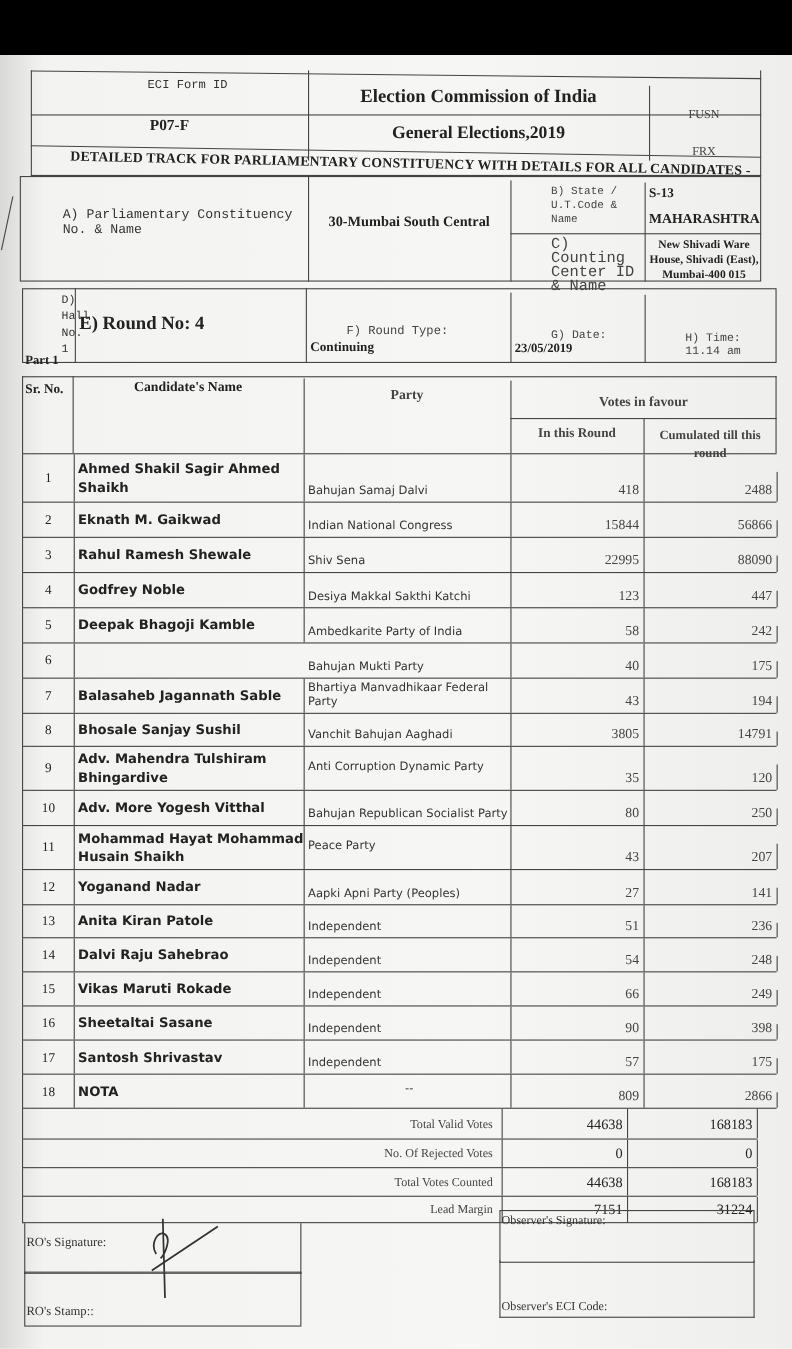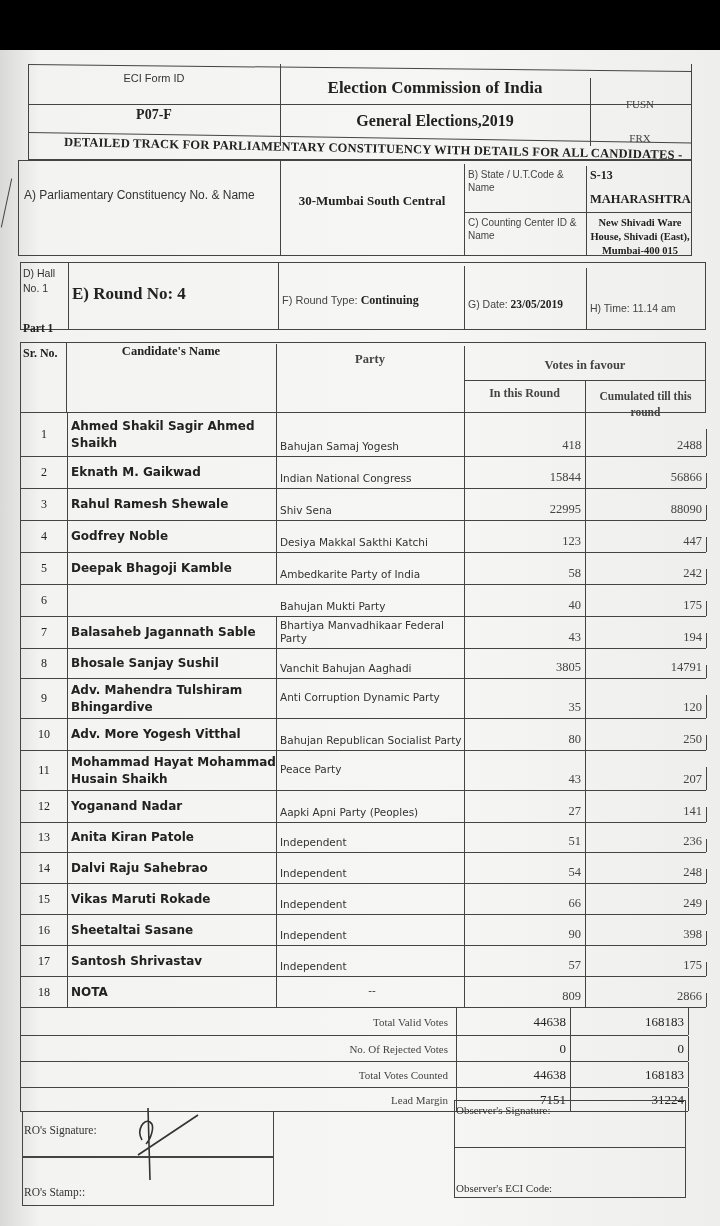--- a/index.html
+++ b/index.html
@@ -10,21 +10,21 @@
   }
   .topbar { position:absolute; left:0; top:0; width:720px; height:50px; background:#000; }
   .page {
     position:absolute; left:0; top:50px; width:720px; height:1176px;
     background:linear-gradient(90deg,#d9d9d7 0px,#f3f3f1 40px,#f6f6f4 60%,#eeeeec 100%);
   }
   .b { border:1px solid #444; box-sizing:border-box; position:absolute; }
   .cell { position:absolute; box-sizing:border-box; }
   .hl { position:absolute; height:0; border-top:1px solid #444; }
   .vl { position:absolute; width:0; border-left:1px solid #444; }
-  .sans { font-family:Liberation Sans, sans-serif; }
+  .sans { font-family:Liberation Mono, monospace;padding-left:33px; }
   .bold { font-weight:bold; }
   .small { font-size:11px; }
   .center { text-align:center; }
 
   
   .row { position:absolute; left:20px; width:686px; box-sizing:border-box; border-bottom:1px solid #444; }
   .row .sr { position:absolute; left:0; width:46px; top:0; bottom:0; display:flex; align-items:center; justify-content:center; font-size:12px; border-right:1px solid #444; }
   .row .nm { position:absolute; left:46px; width:210px; top:0; bottom:0; display:flex; align-items:center; padding-left:4px; box-sizing:border-box; font-family:"DejaVu Sans", sans-serif; font-weight:bold; font-size:12px; line-height:17px; border-right:1px solid #444; }
   .row .pt { position:absolute; left:256px; width:188px; top:0; bottom:0; display:flex; align-items:flex-end; padding:0 0 3px 3px; box-sizing:border-box; font-family:"DejaVu Sans", sans-serif; font-size:10.5px; line-height:13px; color:#333; border-right:1px solid #444; }
   .row .pt.center { justify-content:center; align-items:center; }
@@ -61,21 +61,21 @@
   <div class="vl" style="left:280px;top:110px;height:96px;"></div>
   <div class="vl" style="left:464px;top:114px;height:92px;"></div>
   <div class="vl" style="left:586px;top:116px;height:90px;"></div>
   <div class="hl" style="left:464px;top:162px;width:228px;"></div>
 
   <div class="cell sans" style="left:24px;top:138px;width:250px;font-size:12px;color:#333;">A) Parliamentary Constituency No. &amp; Name</div>
   <div class="cell bold center" style="left:280px;top:143px;width:184px;font-size:13px;">30-Mumbai South Central</div>
   <div class="cell sans" style="left:468px;top:118px;width:116px;font-size:10px;color:#444;line-height:13px;">B) State / U.T.Code &amp; Name</div>
   <div class="cell bold" style="left:590px;top:118px;width:100px;font-size:12px;">S-13</div>
   <div class="cell bold" style="left:590px;top:142px;width:104px;font-size:12.5px;">MAHARASHTRA</div>
-  <div class="cell sans" style="left:468px;top:166px;width:116px;font-size:10px;color:#444;line-height:13px;">C) Counting Center ID &amp; Name</div>
+  <div class="cell sans" style="left:468px;top:166px;width:116px;font-size:14px;color:#444;line-height:13px;">C) Counting Center ID &amp; Name</div>
   <div class="cell bold center" style="left:588px;top:166px;width:104px;font-size:10.5px;line-height:14px;">New Shivadi Ware House, Shivadi (East), Mumbai-400 015</div>
 
   <div class="b" style="left:20px;top:212px;width:686px;height:68px;"></div>
   <div class="vl" style="left:68px;top:212px;height:68px;"></div>
   <div class="vl" style="left:278px;top:212px;height:68px;"></div>
   <div class="vl" style="left:464px;top:216px;height:64px;"></div>
   <div class="vl" style="left:586px;top:218px;height:62px;"></div>
 
   <div class="cell sans" style="left:23px;top:216px;width:44px;font-size:10.5px;line-height:15px;color:#333;">D) Hall No. 1</div>
   <div class="cell bold" style="left:23px;top:252px;width:44px;font-size:11.5px;margin-top:20px;">Part 1</div>
@@ -101,21 +101,21 @@
   <div class="cell bold center" style="left:66px;top:294px;width:210px;font-size:12.5px;">Candidate's Name</div>
   <div class="cell bold center" style="left:276px;top:302px;width:188px;font-size:12.5px;color:#444;">Party</div>
   <div class="cell bold center" style="left:464px;top:308px;width:242px;font-size:12.5px;color:#444;">Votes in favour</div>
   <div class="cell bold center" style="left:464px;top:336px;width:121px;font-size:12px;color:#444;">In this Round</div>
   <div class="cell bold center" style="left:585px;top:338px;width:121px;font-size:11.5px;line-height:16px;color:#444;">Cumulated till this round</div>
 
   <div id="rows">
     <div class="row" style="top:362px;height:45px;border-top:1px solid #444;border-left:1px solid #444;">
       <div class="sr">1</div>
       <div class="nm">Ahmed Shakil Sagir Ahmed Shaikh</div>
-      <div class="pt">Bahujan Samaj Yogesh</div>
+      <div class="pt">Bahujan Samaj Dalvi</div>
       <div class="v1">418</div>
       <div class="v2">2488</div>
     </div>
     <div class="row" style="top:407px;height:32px;border-left:1px solid #444;">
       <div class="sr">2</div>
       <div class="nm">Eknath M. Gaikwad</div>
       <div class="pt">Indian National Congress</div>
       <div class="v1">15844</div>
       <div class="v2">56866</div>
     </div>

